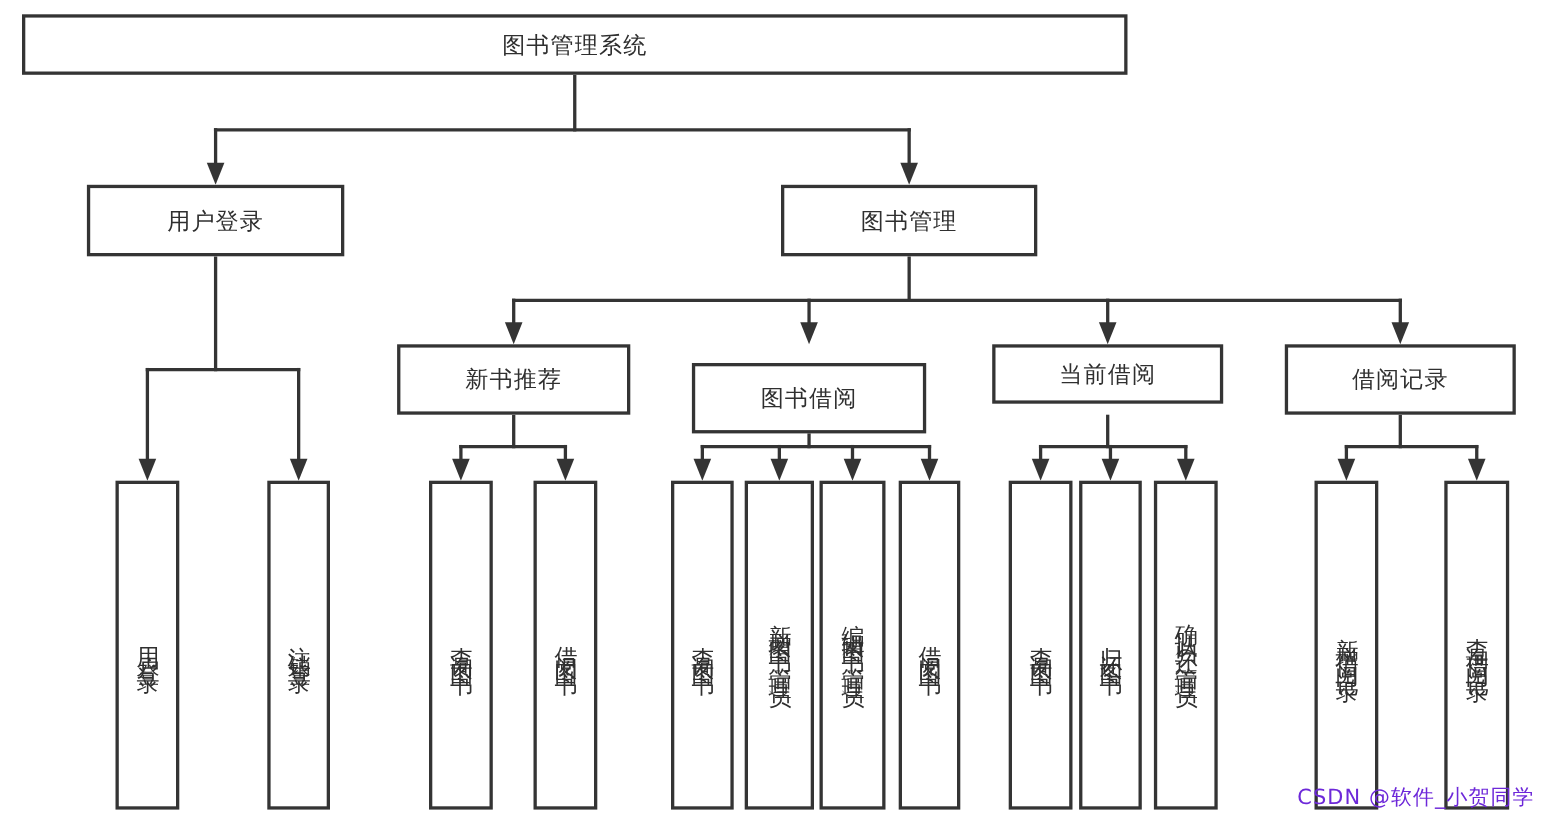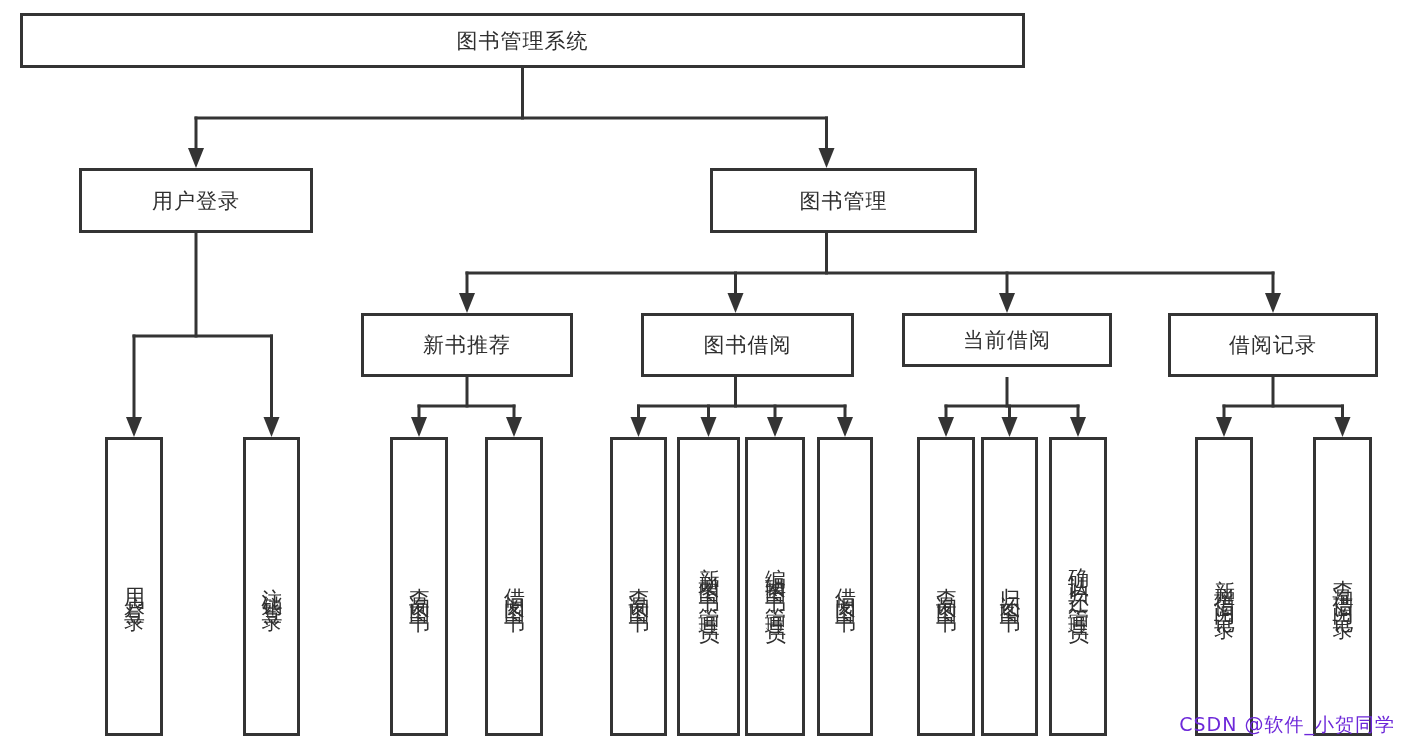--- a/index.html
+++ b/index.html
@@ -123,28 +123,28 @@
     </g>
   </svg>
 
   <div class="node" style="left:20px; top:13px; width:1005px; height:55px;">
     <span class="h-label">图书管理系统</span>
   </div>
 
   <div class="node" style="left:79px; top:168px; width:234px; height:65px;">
     <span class="h-label">用户登录</span>
   </div>
-  <div class="node" style="left:710px; top:168px; width:267px; height:65px;">
+  <div class="node" style="left:710px; top:168px; width:233px; height:65px;">
     <span class="h-label">图书管理</span>
   </div>
 
   <div class="node" style="left:361px; top:313px; width:212px; height:64px;align-items:center;">
     <span class="h-label">新书推荐</span>
   </div>
-  <div class="node" style="left:629px; top:313px; width:213px; height:64px;margin-left:12px;">
+  <div class="node" style="left:629px; top:330px; width:213px; height:64px;">
     <span class="h-label">图书借阅</span>
   </div>
   <div class="node" style="left:902px; top:313px; width:210px; height:54px;">
     <span class="h-label">当前借阅</span>
   </div>
   <div class="node" style="left:1168px; top:313px; width:210px; height:64px;">
     <span class="h-label">借阅记录</span>
   </div>
 
   <div class="node" style="left:105px; top:437px; width:58px; height:299px;">

